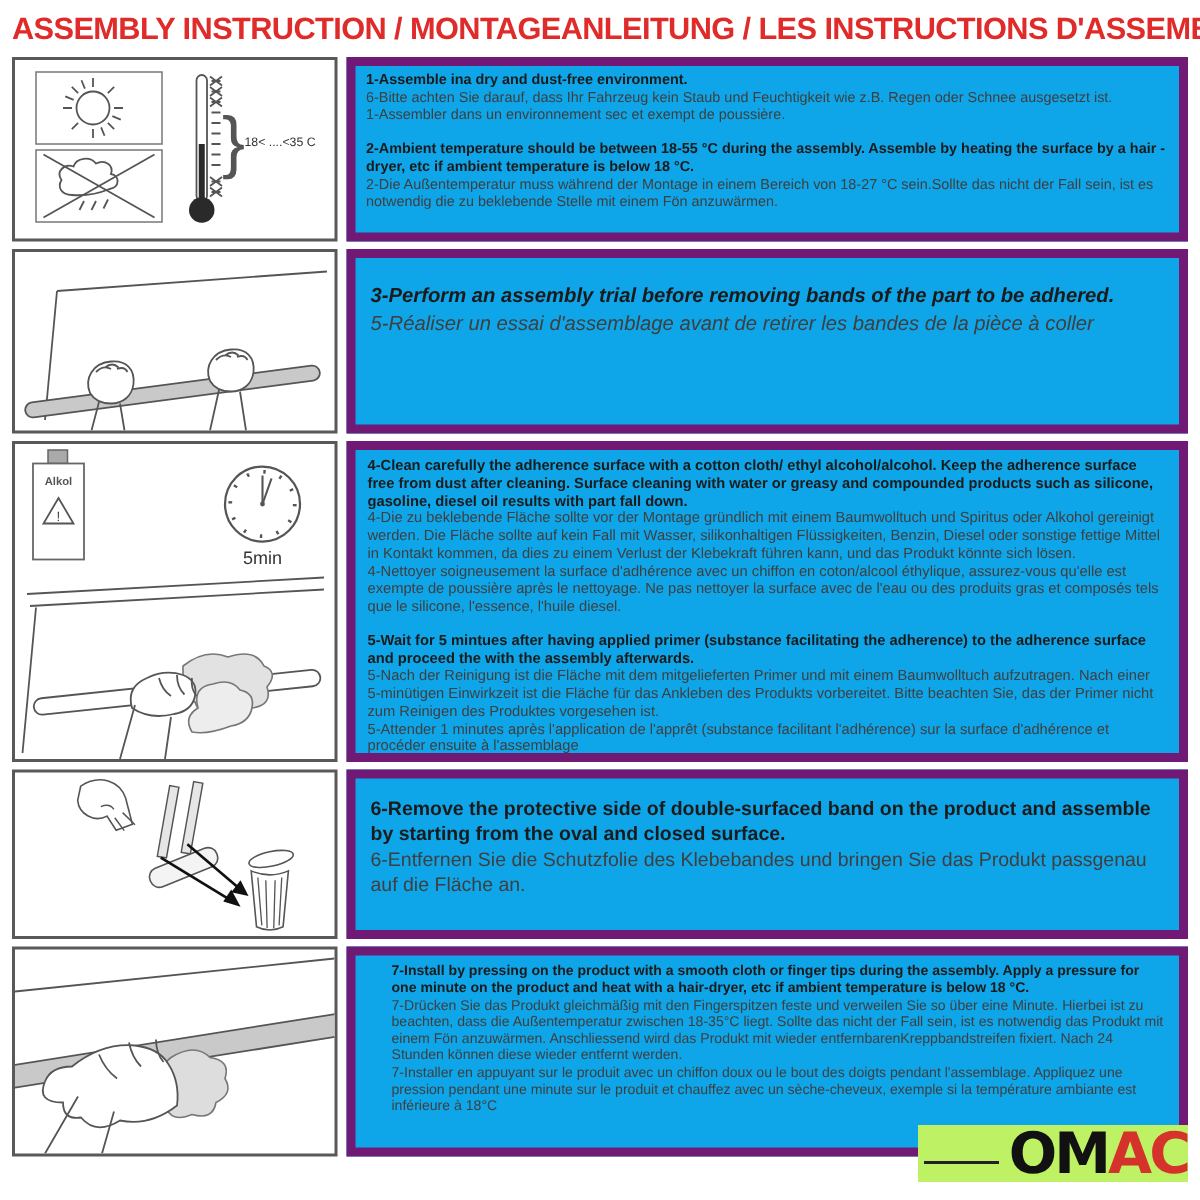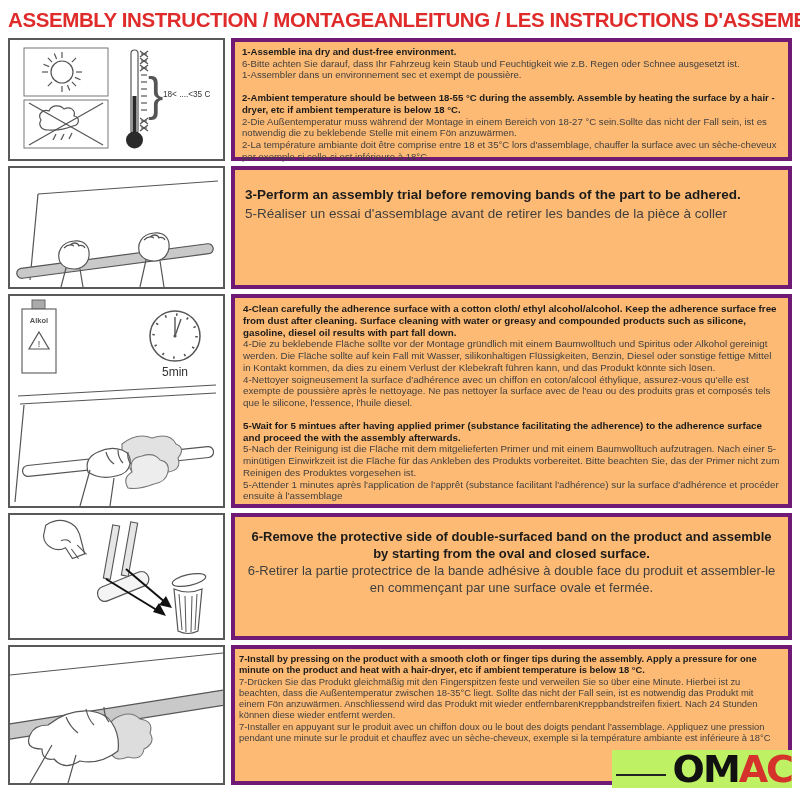--- a/index.html
+++ b/index.html
@@ -5,30 +5,30 @@
   html,body{margin:0;padding:0;background:#fff;}
   .page{position:relative;width:800px;height:800px;background:#fff;overflow:hidden;
         font-family:"Liberation Sans","DejaVu Sans",sans-serif;}
   .title{margin:8px 8px 6px 8px;text-align:center;font-weight:800;font-size:20.5px;
          letter-spacing:-0.4px;color:var(--title-red,#e02b2b);white-space:nowrap;}
   .rows{margin:0 8px;}
   .row{display:flex;gap:6px;margin-bottom:5px;}
   .artbox{width:217px;flex:0 0 217px;border:2px solid #595959;box-sizing:border-box;
           position:relative;background:#fff;}
   .artbox svg{position:absolute;left:0;top:0;width:100%;height:100%;}
-  .textbox{flex:1;border:4px solid #701a75;box-sizing:border-box;background:#fdba74;}
-  .r1{height:123px;} .r2{height:123px;} .r3{height:214px;} .r4{height:127px;text-align:center;} .r5{height:140px;}
+  .textbox{flex:1;border:6px solid #701a75;box-sizing:border-box;background:#0ea5e9;}
+  .r1{height:123px;} .r2{height:123px;} .r3{height:214px;} .r4{height:113px;} .r5{height:140px;}
   .t{margin:0;color:#3f3f3f;}
   .b{font-weight:bold;color:#1b1b1b;}
   .gap{margin-top:11px;}
   .tb1{padding:4px 6px 0 7px;font-size:9.6px;line-height:1.22;}
-  .tb2{padding:16px 10px 16px 10px;font-size:13.5px;line-height:1.38;}
+  .tb2{padding:16px 10px 16px 10px;font-size:13.5px;line-height:1.38;font-style:italic;}
   .tb3{padding:5px 8px 0 8px;font-size:9.8px;line-height:1.2;}
   .tb4{padding:12px 10px 0 10px;font-size:13px;line-height:1.3;}
-  .tb5{padding:4px 8px 0 4px;font-size:9.4px;line-height:1.2;}
+  .tb5{padding:4px 8px 0 24px;font-size:9.4px;line-height:1.2;}
   .ln{fill:none;stroke:#555;stroke-width:1.2;}
   .lnthin{fill:none;stroke:#777;stroke-width:1;}
   .logo{position:absolute;right:8px;top:750px;display:flex;align-items:center;background:#bef264;
         padding-left:4px;}
   .logo-dash{width:50px;height:2px;background:#222;margin-right:7px;margin-top:12px;}
   .logo-text{font-size:38px;font-weight:900;letter-spacing:-2px;line-height:1;
              font-family:"DejaVu Sans","Liberation Sans",sans-serif;}
   .logo-om{color:var(--logo-black,#111);}
   .logo-ac{color:var(--logo-red,#d5322b);}
   svg text{font-family:"Liberation Sans","DejaVu Sans",sans-serif;}
@@ -102,21 +102,20 @@
             <text x="153" y="57" font-size="8.2" fill="#333">18&lt; ....&lt;35 C</text>
           </g>
         </svg>
       </div>
       <div class="textbox tb1 r1">
         <p class="t b">1-Assemble ina dry and dust-free environment.</p>
         <p class="t">6-Bitte achten Sie darauf, dass Ihr Fahrzeug kein Staub und Feuchtigkeit wie z.B. Regen oder Schnee ausgesetzt ist.</p>
         <p class="t">1-Assembler dans un environnement sec et exempt de poussière.</p>
         <p class="t b gap">2-Ambient temperature should be between 18-55 °C  during the assembly. Assemble by heating the surface by a hair -dryer, etc if ambient temperature is below 18 °C.</p>
         <p class="t">2-Die Außentemperatur muss während der Montage in einem Bereich von 18-27 °C  sein.Sollte das nicht der Fall sein, ist es notwendig die zu beklebende Stelle mit einem Fön anzuwärmen.</p>
-        <p class="t">2-La température ambiante doit être comprise entre 18 et 35°C lors d'assemblage, chauffer la surface avec un sèche-cheveux par exemple si celle-ci est inférieure à 18°C.</p>
       </div>
     </div>
 
     <div class="row">
       <div class="artbox r2">
         <svg viewBox="0 0 213 119">
           <g class="ln">
             <line x1="20" y1="112" x2="28" y2="26"></line>
             <line x1="28" y1="26" x2="208" y2="13"></line>
           </g>
@@ -204,21 +203,21 @@
           </g>
           <g transform="translate(178,92)">
             <ellipse cx="1" cy="-27" rx="17" ry="5.5" transform="rotate(-12 1 -27)" fill="#fff" stroke="#555" stroke-width="1.2"></ellipse>
             <path d="M-14,-18 L-10,24 Q0,29 10,24 L14,-18 Q0,-12 -14,-18 Z" fill="#fff" stroke="#555" stroke-width="1.2"></path>
             <path d="M-9,-13 L-6,23 M-3,-11 L-2,25 M4,-11 L3,25 M9,-13 L7,23" fill="none" stroke="#555" stroke-width="1"></path>
           </g>
         </svg>
       </div>
       <div class="textbox tb4 r4">
         <p class="t b">6-Remove the protective side of double-surfaced band on the product and assemble by starting from the oval and closed surface.</p>
-        <p class="t">6-Retirer la partie protectrice de la bande adhésive à double face du produit et assembler-le en commençant par une surface ovale et fermée.</p>
+        <p class="t">6-Entfernen Sie die Schutzfolie des Klebebandes und bringen Sie das Produkt passgenau auf die Fläche an.</p>
       </div>
     </div>
 
     <div class="row">
       <div class="artbox r5">
         <svg viewBox="0 0 213 136">
           <line x1="0" y1="28" x2="213" y2="6" class="ln"></line>
           <rect x="-8" y="60" width="230" height="15" transform="rotate(-9 107 67)" fill="#c9c9c9" stroke="#555" stroke-width="1.2"></rect>
           <g>
             <path d="M104,72 q16,-10 26,0 q14,2 10,14 q6,10 -6,16 q-2,12 -16,8 q-14,6 -18,-6 q-10,-6 -2,-14 q-2,-12 6,-18 z" fill="#ddd" stroke="#777" stroke-width="1.1"></path>

